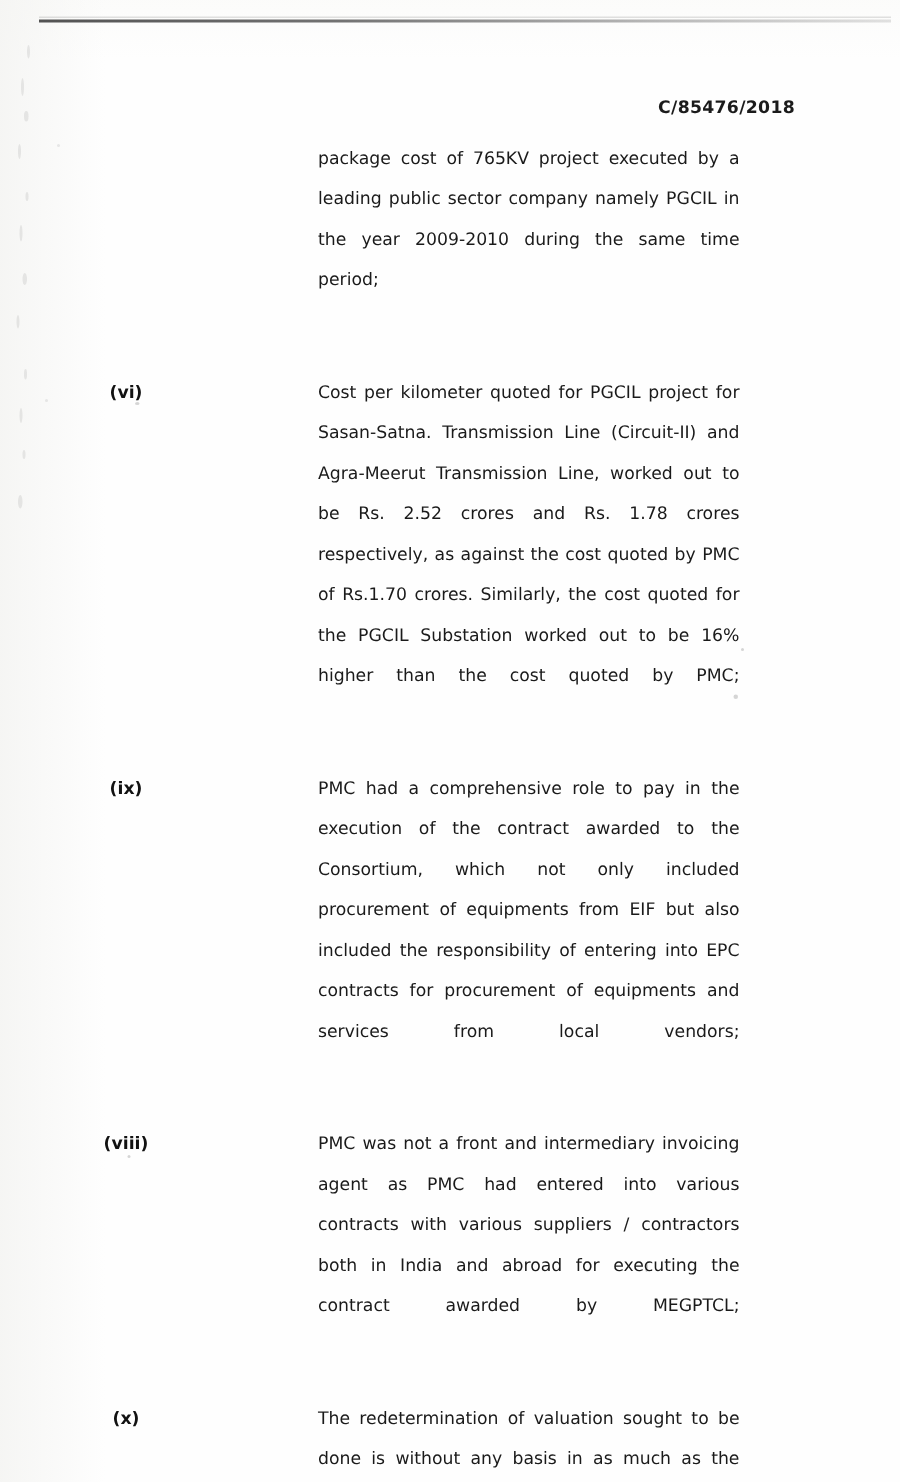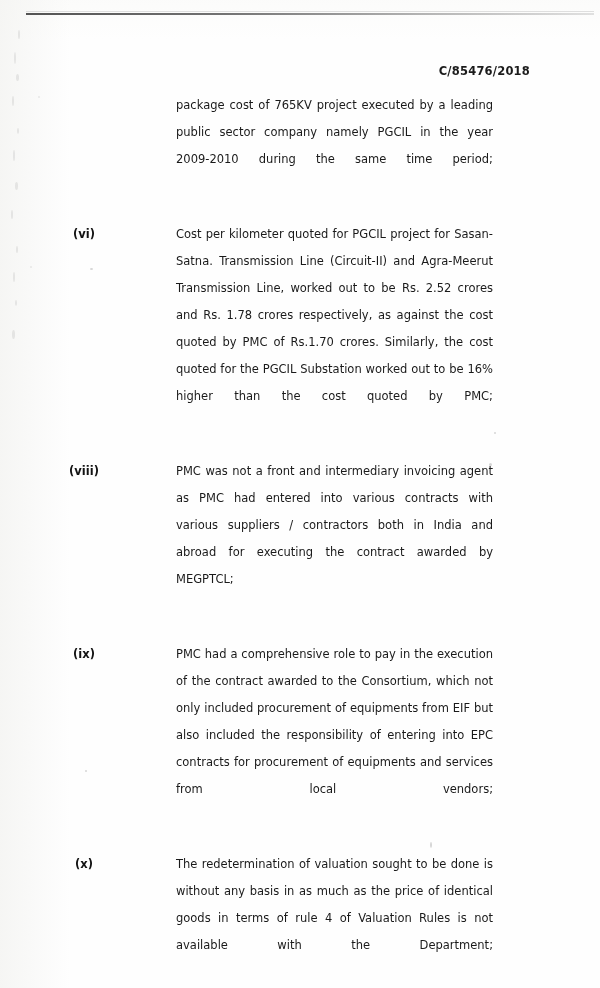--- a/index.html
+++ b/index.html
@@ -127,20 +127,21 @@
   }
 
   .para-text {
     font-size: 11.5px;
     line-height: 27px;
     color: #1a1a1a;
     text-align: justify;
     text-justify: inter-word;
     -webkit-hyphens: none;
     hyphens: none;
+    margin-left: 36px;
   }
   
   .para-text::after {
     content: "";
     display: inline-block;
     width: 100%;
   }
 
   .para.no-label .para-text {
     text-align: justify;
@@ -189,28 +190,28 @@
       <div class="para-text">package cost of 765KV project executed by a leading public sector company namely PGCIL in the year 2009-2010 during the same time period;</div>
     </div>
 
     <div class="para">
       <div class="para-label">(vi)</div>
       <div class="para-text">Cost per kilometer quoted for PGCIL project for Sasan-Satna. Transmission Line (Circuit-II) and Agra-Meerut Transmission Line, worked out to be Rs. 2.52 crores and Rs. 1.78 crores respectively, as against the cost quoted by PMC of Rs.1.70 crores. Similarly, the cost quoted for the PGCIL Substation worked out to be 16% higher than the cost quoted by PMC;</div>
     </div>
 
 
     <div class="para">
+      <div class="para-label">(ix)</div>
+      <div class="para-text">PMC had a comprehensive role to pay in the execution of the contract awarded to the Consortium, which not only included procurement of equipments from EIF but also included the responsibility of entering into EPC contracts for procurement of equipments and services from local vendors;</div>
+    </div>
+
+    <div class="para">
       <div class="para-label">(viii)</div>
       <div class="para-text">PMC was not a front and intermediary invoicing agent as PMC had entered into various contracts with various suppliers / contractors both in India and abroad for executing the contract awarded by MEGPTCL;</div>
     </div>
 
     <div class="para">
-      <div class="para-label">(ix)</div>
-      <div class="para-text">PMC had a comprehensive role to pay in the execution of the contract awarded to the Consortium, which not only included procurement of equipments from EIF but also included the responsibility of entering into EPC contracts for procurement of equipments and services from local vendors;</div>
-    </div>
-
-    <div class="para">
       <div class="para-label">(x)</div>
       <div class="para-text">The redetermination of valuation sought to be done is without any basis in as much as the price of identical goods in terms of rule 4 of Valuation Rules is not available with the Department;</div>
     </div>
 
   </div>
 </div>
 
 </body></html>

